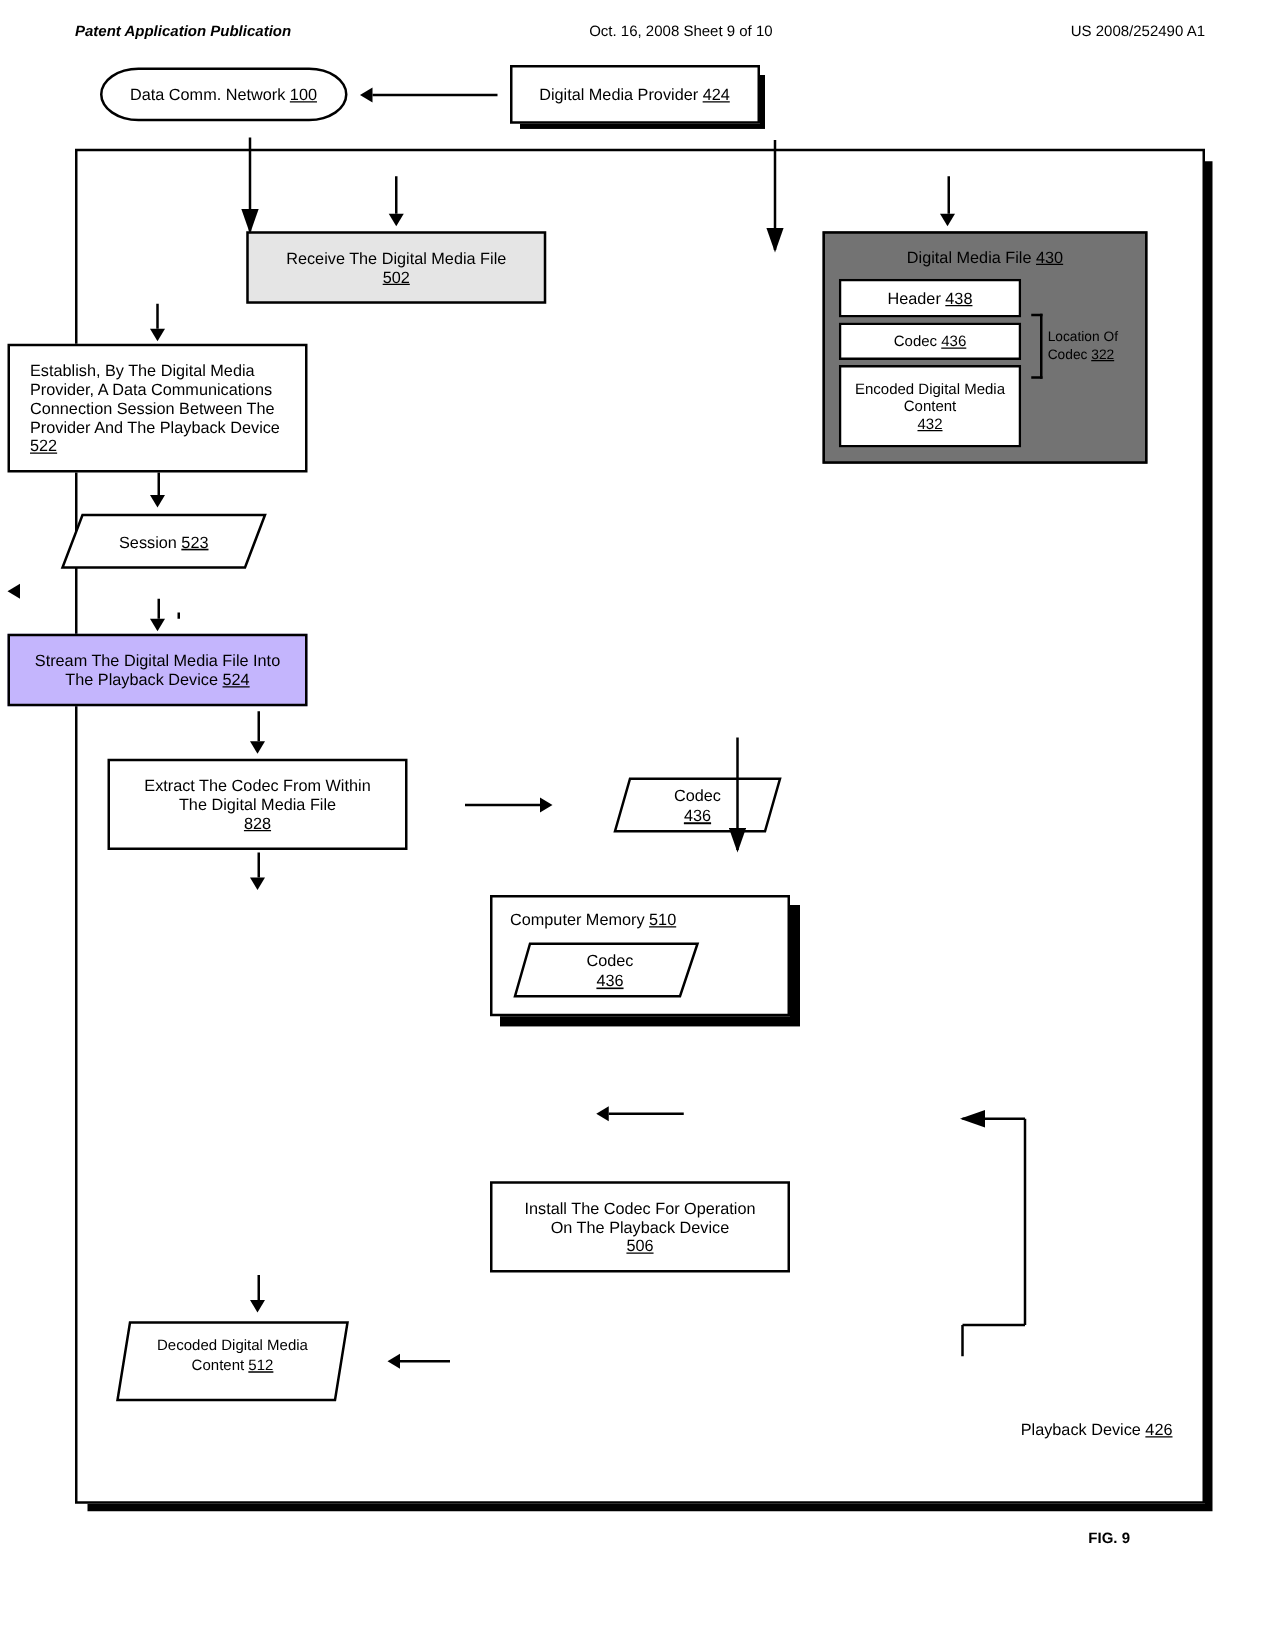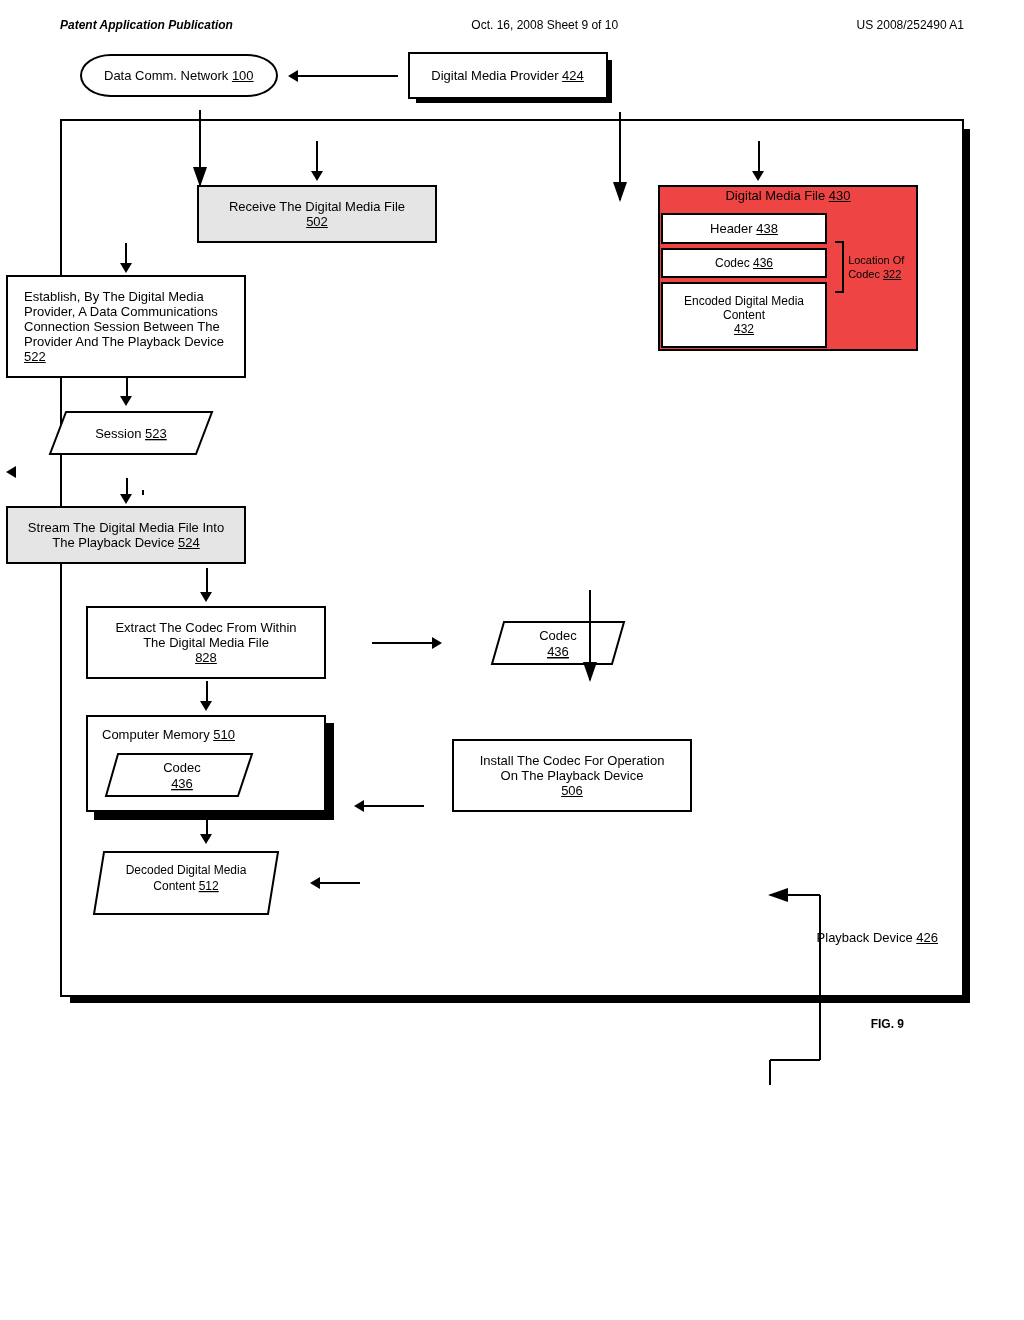--- a/index.html
+++ b/index.html
@@ -105,32 +105,32 @@
             </div>
           </div>
 
           <div style="display: flex; align-items: center; margin-left: -80px; margin-top: 4px;">
             <div style="width: 0; height: 0; border-top: 6px solid transparent; border-bottom: 6px solid transparent; border-right: 10px solid #000;"></div>
             <div style="width: 2px; height: 2px;"></div>
           </div>
           <div style="width: 2px; height: 16px; background: #000; margin-left: calc(-80px + 120px);"></div>
           <div style="width: 0; height: 0; border-left: 6px solid transparent; border-right: 6px solid transparent; border-top: 10px solid #000; margin-left: calc(-80px + 114px);"></div>
 
-          <div style="border: 2px solid #000; padding: 12px 16px; font-size: 13px; text-align: center; background: #e5e5e5; width: 240px; margin-left: -80px; margin-top: 2px;">
+          <div style="border: 2px solid #000; padding: 12px 16px; font-size: 13px; text-align: center; background: #c4b5fd; width: 240px; margin-left: -80px; margin-top: 2px;">
             <span>Stream The Digital Media File Into The Playback Device <span style="text-decoration: underline;">524</span></span>
           </div>
 
         </div>
 
         <div style="flex: 0 0 280px; display: flex; flex-direction: column; align-items: flex-start; padding-top: 0;">
 
           <div style="width: 2px; height: 30px; background: #000; margin: 0 auto; margin-left: 100px;"></div>
           <div style="width: 0; height: 0; border-left: 6px solid transparent; border-right: 6px solid transparent; border-top: 10px solid #000; margin-left: 94px; margin-bottom: 4px;"></div>
 
-          <div style="border: 2px solid #000; padding: 1px; background: #ef4444; width: 260px;">
+          <div style="border: 2px solid #000; padding: 11px; background: #737373; width: 260px;">
             <div style="text-align: center; font-size: 13px; margin-bottom: 10px;">Digital Media File <span style="text-decoration: underline;">430</span></div>
 
             <div style="display: flex; gap: 8px; align-items: stretch;">
 
               <div style="flex: 1; display: flex; flex-direction: column; gap: 4px;">
                 <div style="border: 2px solid #000; padding: 6px 8px; font-size: 13px; text-align: center; background: #fff;">
                   Header <span style="text-decoration: underline;">438</span>
                 </div>
                 <div style="border: 2px solid #000; padding: 6px 8px; font-size: 12px; text-align: center; background: #fff;">
                   Codec <span style="text-decoration: underline;">436</span>
@@ -174,21 +174,21 @@
             <text x="70" y="38" text-anchor="middle" font-size="13" font-family="Arial" text-decoration="underline"><tspan text-decoration="underline">436</tspan></text>
           </svg>
         </div>
       </div>
 
       <div style="display: flex; flex-direction: column; align-items: flex-start; margin-top: 2px;">
         <div style="width: 2px; height: 20px; background: #000; margin-left: 120px;"></div>
         <div style="width: 0; height: 0; border-left: 6px solid transparent; border-right: 6px solid transparent; border-top: 10px solid #000; margin-left: 114px;"></div>
       </div>
 
-      <div style="display: flex; align-items: flex-end; gap: 28px; margin-top: 4px;">
+      <div style="display: flex; align-items: center; gap: 28px; margin-top: 4px; flex-direction: column;">
 
         <div style="position: relative; width: 240px;">
           <div style="border: 2px solid #000; padding: 10px 14px; font-size: 13px; background: #fff; position: relative; z-index: 1;">
             <div style="font-size: 13px; margin-bottom: 8px;">Computer Memory <span style="text-decoration: underline;">510</span></div>
 
             <svg width="160" height="50" viewBox="0 0 160 50" style="display:block;">
               <polygon points="16,4 150,4 136,46 4,46" fill="white" stroke="black" stroke-width="2"></polygon>
               <text x="80" y="22" text-anchor="middle" font-size="13" font-family="Arial">Codec</text>
               <text x="80" y="38" text-anchor="middle" font-size="13" font-family="Arial"><tspan text-decoration="underline">436</tspan></text>
             </svg>

